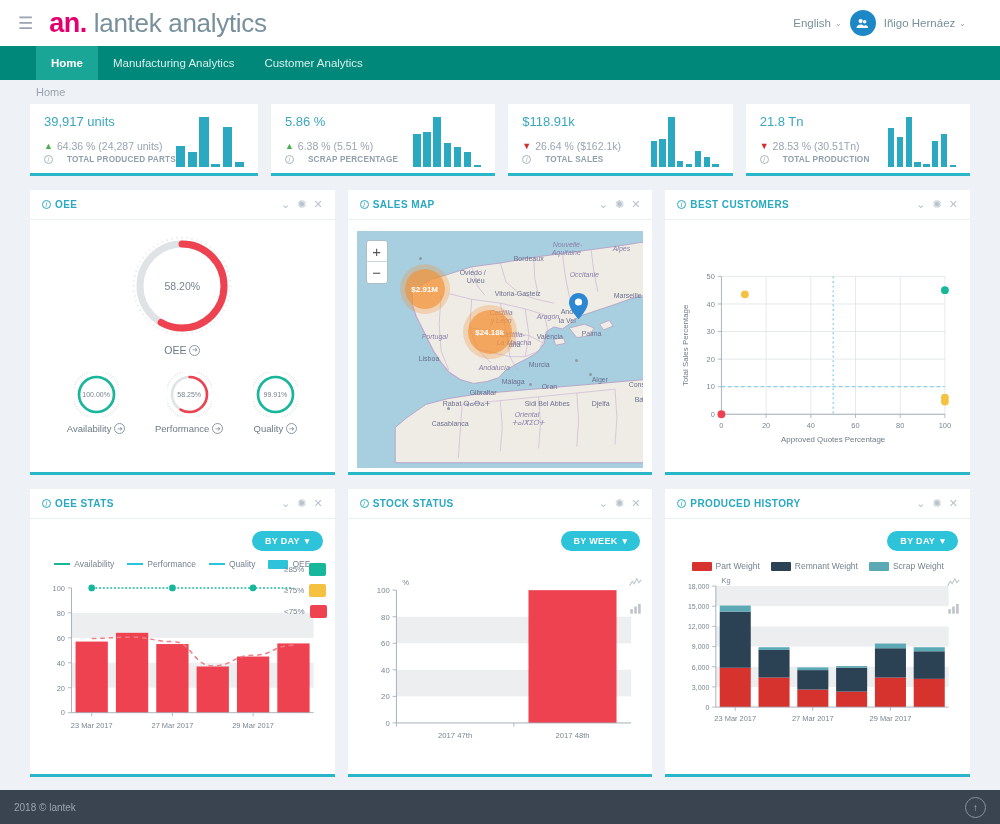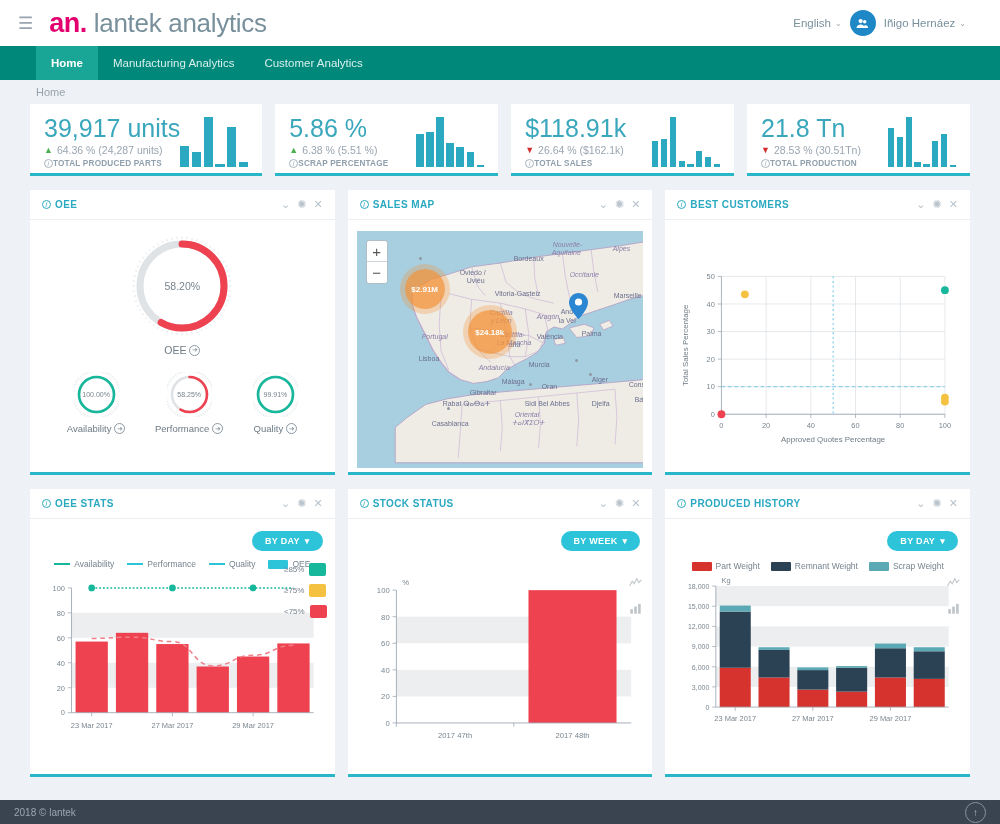--- a/index.html
+++ b/index.html
@@ -77,34 +77,34 @@
   }
   .kpi-card {
     flex: 1; background: #fff;
     border-bottom: 3px solid #29b6c8;
     padding: 11px 14px 9px 14px;
     display: flex; align-items: flex-start;
     height: 72px; position: relative;
   }
   .kpi-left { flex: 1; min-width: 0; }
   .kpi-value {
-    color: #3aa7bd; font-size: 25px; font-weight: 300;
-    line-height: 1.05; margin-bottom: 3px; white-space: nowrap;
+    color: #3aa7bd; font-size: 13px; font-weight: 300;
+    line-height: 1.05; margin-bottom: 11px; white-space: nowrap;
   }
   .kpi-delta {
     font-size: 10.5px; color: #9aa5b1;
     display: flex; align-items: center; gap: 4px;
     margin-bottom: 3px; white-space: nowrap;
   }
   .arrow-up { color: #4caf50; font-size: 9px; }
   .arrow-down { color: #d32f2f; font-size: 9px; }
   .kpi-label {
     font-size: 8.2px; color: #90a0ad; font-weight: bold;
     letter-spacing: 0.2px; display: flex; align-items: center;
-    gap: 0; white-space: nowrap;
+    gap: 14px; white-space: nowrap;
   }
   .info-circ {
     display: inline-flex; width: 9px; height: 9px;
     border: 1px solid #a8b4be; border-radius: 50%;
     align-items: center; justify-content: center;
     font-size: 7px; color: #a8b4be; font-weight: normal;
     flex-shrink: 0; font-style: italic;
   }
   .spark {
     display: flex; align-items: flex-end; gap: 2.5px;
@@ -242,21 +242,21 @@
   }
   .th-row {
     display: flex; align-items: center; gap: 5px;
     font-size: 8px; color: #76838f;
   }
   .th-sw { width: 17px; height: 13px; border-radius: 2px; }
 
   
   .footer {
     position: absolute; bottom: 0; left: 0; right: 0;
-    height: 24px; background: #3a4451;
+    height: 34px; background: #3a4451;
     display: flex; align-items: center;
     padding: 0 14px; color: #9aa5b1; font-size: 10px;
   }
   .totop {
     margin-left: auto; width: 21px; height: 21px;
     border: 1px solid #8792a0; border-radius: 50%;
     display: flex; align-items: center; justify-content: center;
     color: #b5bec9; font-size: 10px; cursor: pointer;
   }
 </style>

